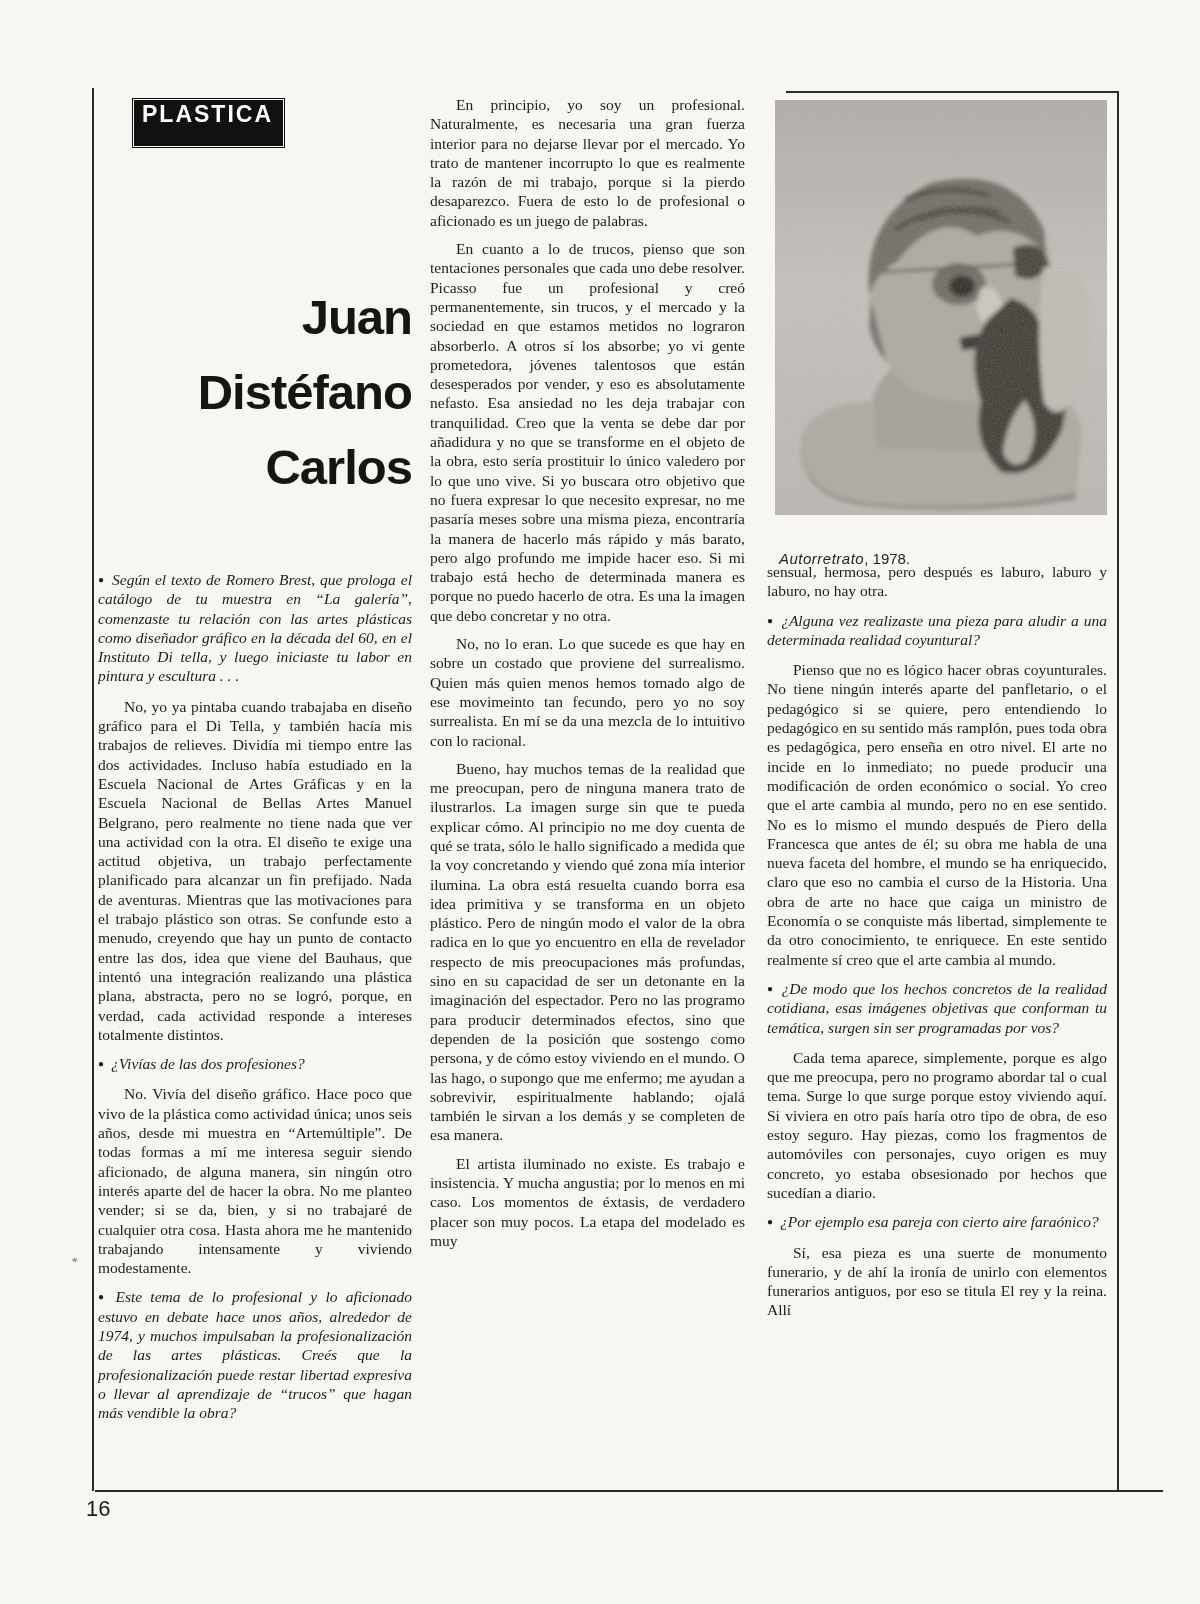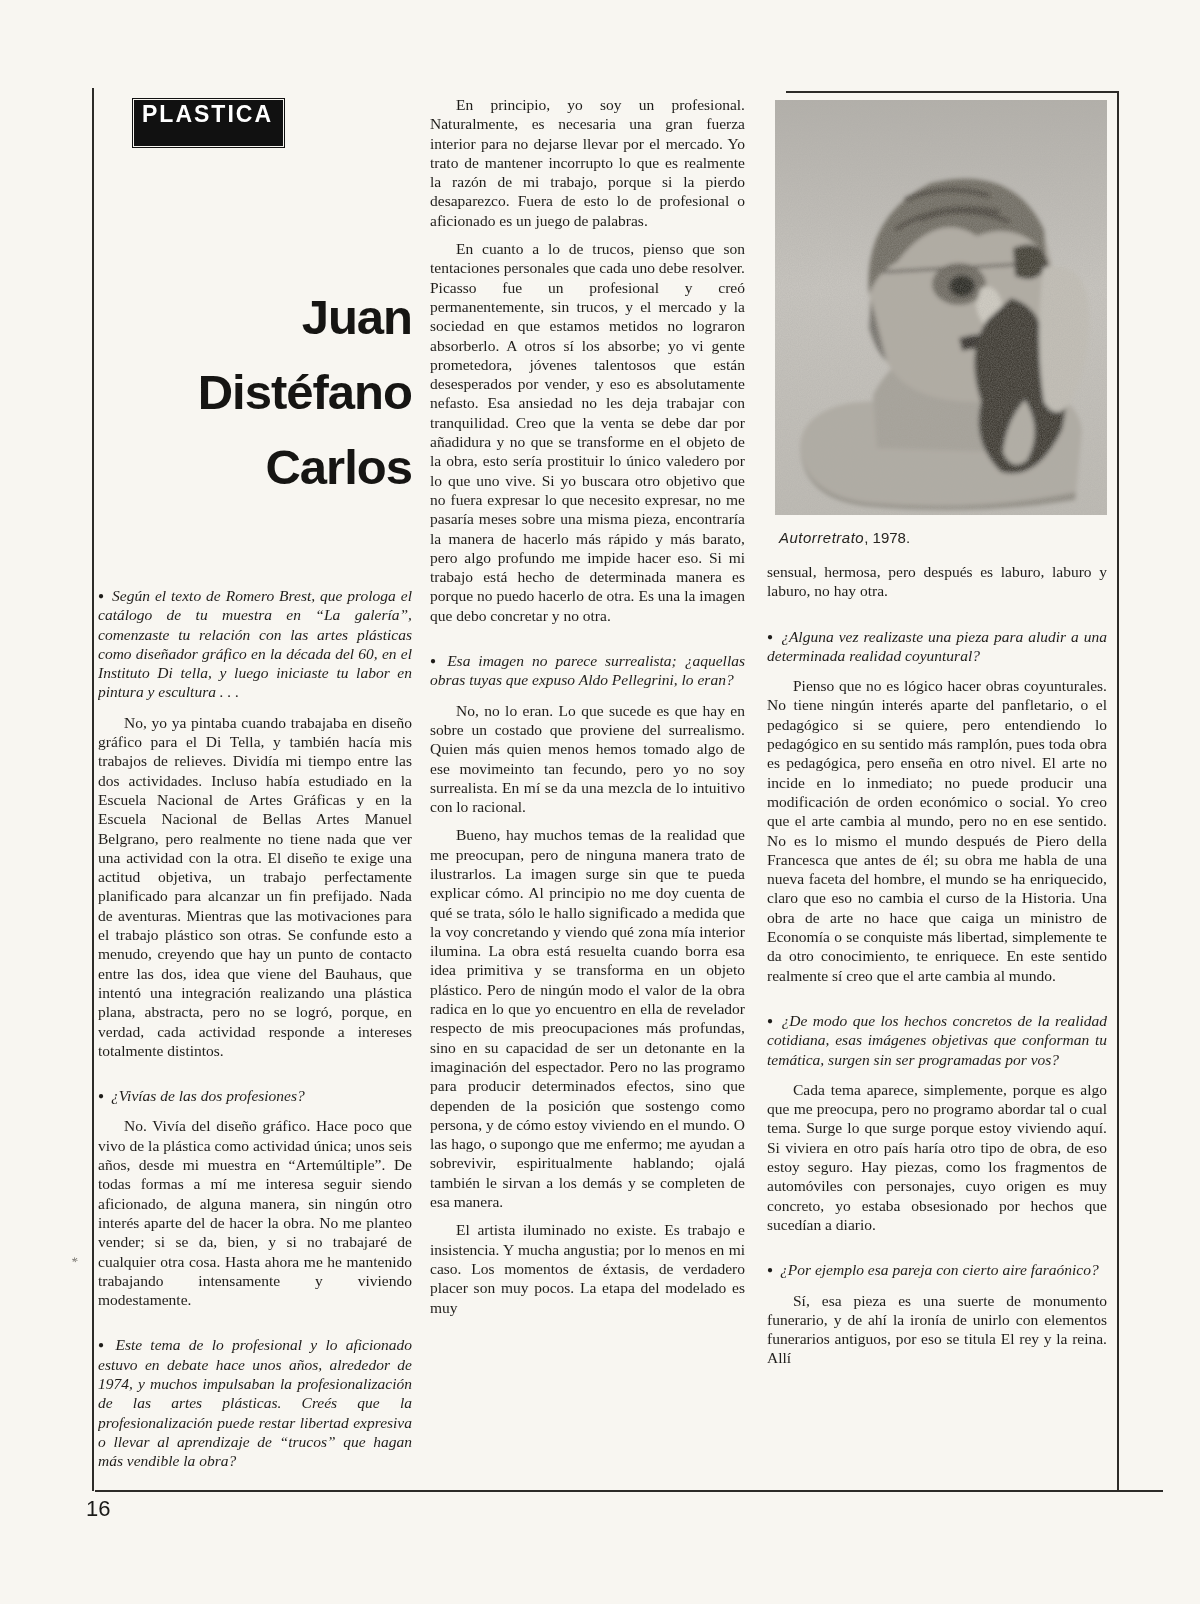--- a/index.html
+++ b/index.html
@@ -47,31 +47,31 @@
     text-align:justify;
     overflow:hidden;
     hyphens:auto;
   }
   .col-1{left:98px;top:560px;width:314px;height:930px;}
   .col-2{left:430px;top:95px;width:315px;height:1395px;}
   .col-3{left:767px;top:562px;width:340px;height:928px;}
 
   .para{margin:0 0 9px 0;padding:0;}
   .answer{text-indent:26px;}
-  .question{font-style:italic;margin-top:26px;margin-bottom:11px;}
+  .question{font-style:italic;margin-top:10px;margin-bottom:11px;}
   .bullet{
     font-style:normal;font-size:10px;
     vertical-align:2px;margin-right:7px;
   }
 
   
   .photo{position:absolute;left:775px;top:100px;width:332px;height:415px;}
   .photo svg{display:block;}
   .caption{
-    position:absolute;left:779px;top:529px;width:330px;
+    position:absolute;left:779px;top:550px;width:330px;
     font-family:"Liberation Sans", sans-serif;
     font-size:15px;color:#262420;
   }
   .caption .cap-title{font-style:italic;letter-spacing:0.5px;}
 
   .page-number{
     position:absolute;left:86px;top:1496px;
     font-family:"Liberation Sans", sans-serif;
     font-weight:normal;font-size:22px;color:#1b1a18;
   }
@@ -145,21 +145,20 @@
     <p class="para question"><span class="bullet">●</span><span>Según el texto de Romero Brest, que prologa el catálogo de tu muestra en “La galería”, comenzaste tu relación con las artes plásticas como diseñador gráfico en la década del 60, en el Instituto Di tella, y luego iniciaste tu labor en pintura y escultura . . .</span></p>
     <p class="para answer">No, yo ya pintaba cuando trabajaba en diseño gráfico para el Di Tella, y también hacía mis trabajos de relieves. Dividía mi tiempo entre las dos actividades. Incluso había estudiado en la Escuela Nacional de Artes Gráficas y en la Escuela Nacional de Bellas Artes Manuel Belgrano, pero realmente no tiene nada que ver una actividad con la otra. El diseño te exige una actitud objetiva, un trabajo perfectamente planificado para alcanzar un fin prefijado. Nada de aventuras. Mientras que las motivaciones para el trabajo plástico son otras. Se confunde esto a menudo, creyendo que hay un punto de contacto entre las dos, idea que viene del Bauhaus, que intentó una integración realizando una plástica plana, abstracta, pero no se logró, porque, en verdad, cada actividad responde a intereses totalmente distintos.</p>
     <p class="para question"><span class="bullet">●</span><span>¿Vivías de las dos profesiones?</span></p>
     <p class="para answer">No. Vivía del diseño gráfico. Hace poco que vivo de la plástica como actividad única; unos seis años, desde mi muestra en “Artemúltiple”. De todas formas a mí me interesa seguir siendo aficionado, de alguna manera, sin ningún otro interés aparte del de hacer la obra. No me planteo vender; si se da, bien, y si no trabajaré de cualquier otra cosa. Hasta ahora me he mantenido trabajando intensamente y viviendo modestamente.</p>
     <p class="para question"><span class="bullet">●</span><span>Este tema de lo profesional y lo aficionado estuvo en debate hace unos años, alrededor de 1974, y muchos impulsaban la profesionalización de las artes plásticas. Creés que la profesionalización puede restar libertad expresiva o llevar al aprendizaje de “trucos” que hagan más vendible la obra?</span></p>
   </div>
 
   <div class="col col-2">
     <p class="para answer">En principio, yo soy un profesional. Naturalmente, es necesaria una gran fuerza interior para no dejarse llevar por el mercado. Yo trato de mantener incorrupto lo que es realmente la razón de mi trabajo, porque si la pierdo desaparezco. Fuera de esto lo de profesional o aficionado es un juego de palabras.</p>
     <p class="para answer">En cuanto a lo de trucos, pienso que son tentaciones personales que cada uno debe resolver. Picasso fue un profesional y creó permanentemente, sin trucos, y el mercado y la sociedad en que estamos metidos no lograron absorberlo. A otros sí los absorbe; yo vi gente prometedora, jóvenes talentosos que están desesperados por vender, y eso es absolutamente nefasto. Esa ansiedad no les deja trabajar con tranquilidad. Creo que la venta se debe dar por añadidura y no que se transforme en el objeto de la obra, esto sería prostituir lo único valedero por lo que uno vive. Si yo buscara otro objetivo que no fuera expresar lo que necesito expresar, no me pasaría meses sobre una misma pieza, encontraría la manera de hacerlo más rápido y más barato, pero algo profundo me impide hacer eso. Si mi trabajo está hecho de determinada manera es porque no puedo hacerlo de otra. Es una la imagen que debo concretar y no otra.</p>
-    <p class="para question"><span class="bullet">●</span><span>Esa imagen no parece surrealista; ¿aquellas obras tuyas que expuso Aldo Pellegrini, lo eran?</span></p>
     <p class="para answer">No, no lo eran. Lo que sucede es que hay en sobre un costado que proviene del surrealismo. Quien más quien menos hemos tomado algo de ese movimeinto tan fecundo, pero yo no soy surrealista. En mí se da una mezcla de lo intuitivo con lo racional.</p>
     <p class="para answer">Bueno, hay muchos temas de la realidad que me preocupan, pero de ninguna manera trato de ilustrarlos. La imagen surge sin que te pueda explicar cómo. Al principio no me doy cuenta de qué se trata, sólo le hallo significado a medida que la voy concretando y viendo qué zona mía interior ilumina. La obra está resuelta cuando borra esa idea primitiva y se transforma en un objeto plástico. Pero de ningún modo el valor de la obra radica en lo que yo encuentro en ella de revelador respecto de mis preocupaciones más profundas, sino en su capacidad de ser un detonante en la imaginación del espectador. Pero no las programo para producir determinados efectos, sino que dependen de la posición que sostengo como persona, y de cómo estoy viviendo en el mundo. O las hago, o supongo que me enfermo; me ayudan a sobrevivir, espiritualmente hablando; ojalá también le sirvan a los demás y se completen de esa manera.</p>
     <p class="para answer">El artista iluminado no existe. Es trabajo e insistencia. Y mucha angustia; por lo menos en mi caso. Los momentos de éxtasis, de verdadero placer son muy pocos. La etapa del modelado es muy</p>
   </div>
 
   <div class="col col-3">
     <p class="para">sensual, hermosa, pero después es laburo, laburo y laburo, no hay otra.</p>
     <p class="para question"><span class="bullet">●</span><span>¿Alguna vez realizaste una pieza para aludir a una determinada realidad coyuntural?</span></p>
     <p class="para answer">Pienso que no es lógico hacer obras coyunturales. No tiene ningún interés aparte del panfletario, o el pedagógico si se quiere, pero entendiendo lo pedagógico en su sentido más ramplón, pues toda obra es pedagógica, pero enseña en otro nivel. El arte no incide en lo inmediato; no puede producir una modificación de orden económico o social. Yo creo que el arte cambia al mundo, pero no en ese sentido. No es lo mismo el mundo después de Piero della Francesca que antes de él; su obra me habla de una nueva faceta del hombre, el mundo se ha enriquecido, claro que eso no cambia el curso de la Historia. Una obra de arte no hace que caiga un ministro de Economía o se conquiste más libertad, simplemente te da otro conocimiento, te enriquece. En este sentido realmente sí creo que el arte cambia al mundo.</p>
     <p class="para question"><span class="bullet">●</span><span>¿De modo que los hechos concretos de la realidad cotidiana, esas imágenes objetivas que conforman tu temática, surgen sin ser programadas por vos?</span></p>

